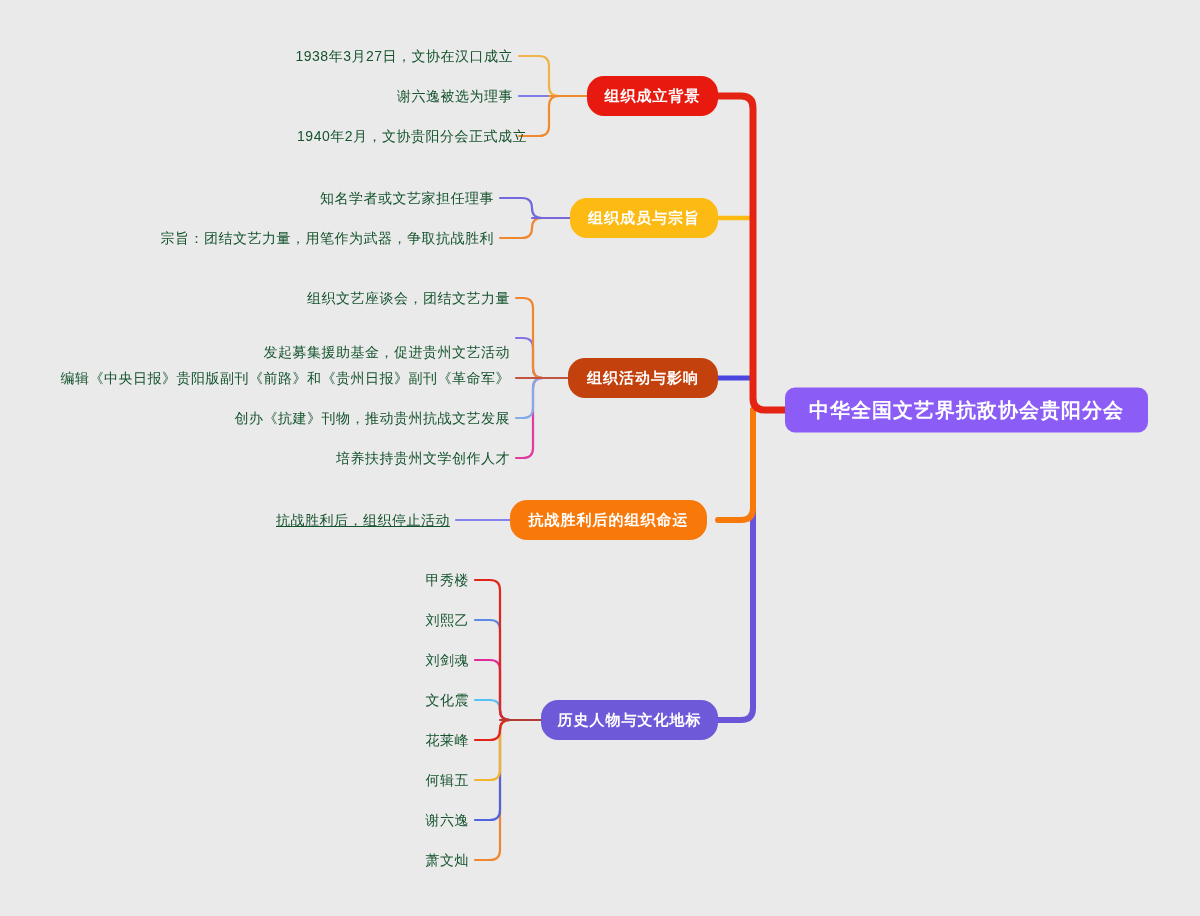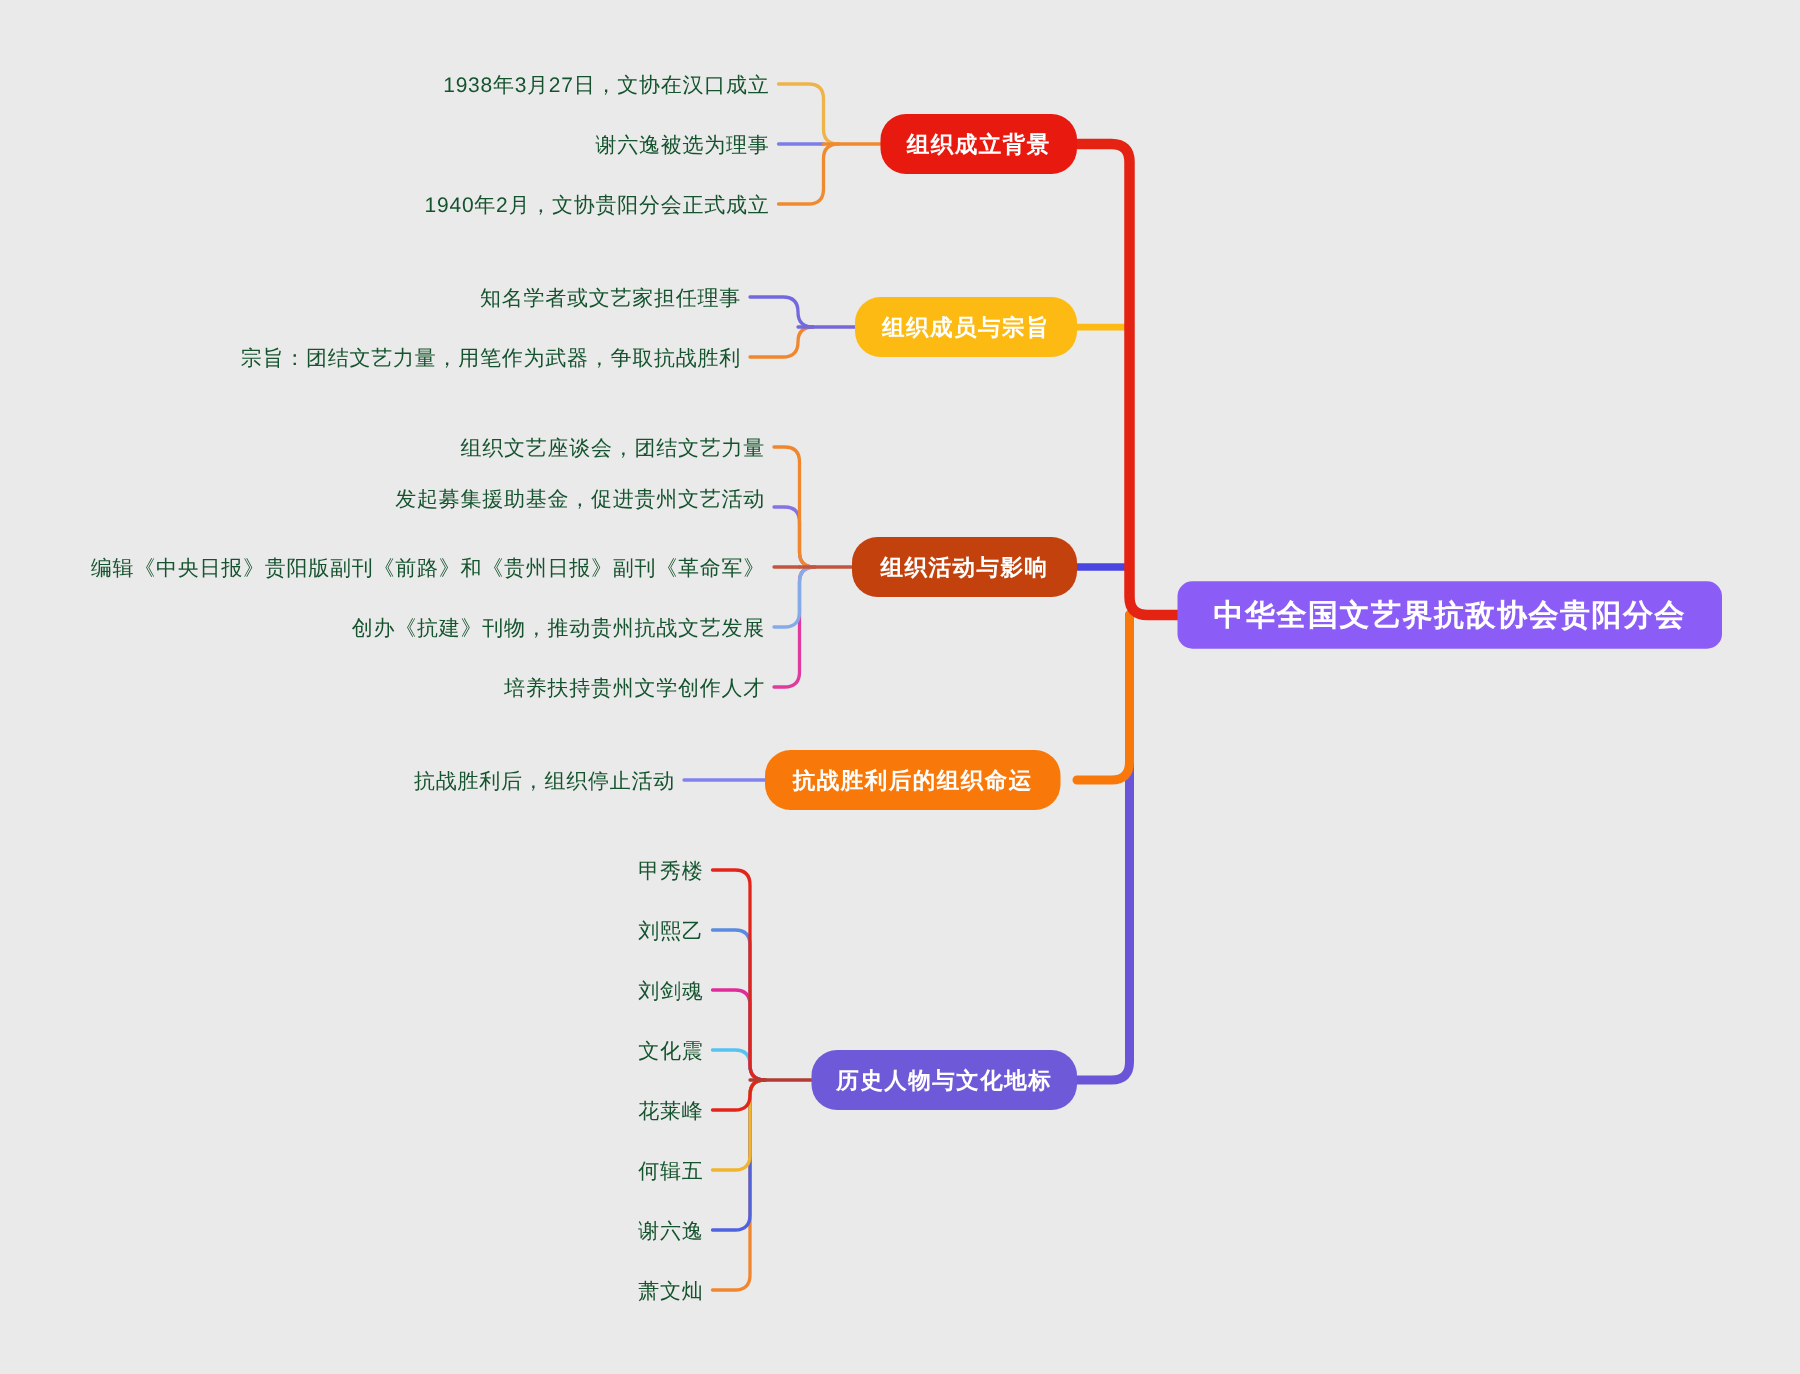--- a/index.html
+++ b/index.html
@@ -64,29 +64,29 @@
 
   <div class="node branch-node" style="left: 587px; top: 96px; width: 131px; background: rgb(232, 25, 15);">组织成立背景</div>
   <div class="node branch-node" style="left: 570px; top: 218px; width: 148px; background: rgb(252, 186, 18);">组织成员与宗旨</div>
   <div class="node branch-node" style="left: 568px; top: 378px; width: 150px; background: #c2410c;">组织活动与影响</div>
   <div class="node branch-node" style="left: 510px; top: 520px; width: 197px; background: rgb(248, 121, 10);">抗战胜利后的组织命运</div>
   <div class="node branch-node" style="left: 541px; top: 720px; width: 177px; background: rgb(110, 90, 216);">历史人物与文化地标</div>
 
   <div id="leaves">
       <div class="leaf" style="right: 687px; top: 56px;">1938年3月27日，文协在汉口成立</div>
       <div class="leaf" style="right: 687px; top: 96px;">谢六逸被选为理事</div>
-      <div class="leaf" style="right: 687px; top: 136px;">1940年2月，文协贵阳分会正式成立</div>
+      <div class="leaf" style="right: 673px; top: 136px;">1940年2月，文协贵阳分会正式成立</div>
       <div class="leaf" style="right: 706px; top: 198px;">知名学者或文艺家担任理事</div>
       <div class="leaf" style="right: 706px; top: 238px;">宗旨：团结文艺力量，用笔作为武器，争取抗战胜利</div>
       <div class="leaf" style="right: 690px; top: 298px;">组织文艺座谈会，团结文艺力量</div>
-      <div class="leaf" style="right: 690px; top: 332px;">发起募集援助基金，促进贵州文艺活动</div>
+      <div class="leaf" style="right: 690px; top: 352px;">发起募集援助基金，促进贵州文艺活动</div>
       <div class="leaf" style="right: 690px; top: 378px;">编辑《中央日报》贵阳版副刊《前路》和《贵州日报》副刊《革命军》</div>
       <div class="leaf" style="right: 690px; top: 418px;">创办《抗建》刊物，推动贵州抗战文艺发展</div>
       <div class="leaf" style="right: 690px; top: 458px;">培养扶持贵州文学创作人才</div>
-      <div class="leaf" style="right: 750px; top: 520px;">抗战胜利后，组织停止活动</div>
+      <div class="leaf" style="right: 750px; top: 520px; text-decoration: underline;">抗战胜利后，组织停止活动</div>
       <div class="leaf" style="right: 731px; top: 580px;">甲秀楼</div>
       <div class="leaf" style="right: 731px; top: 620px;">刘熙乙</div>
       <div class="leaf" style="right: 731px; top: 660px; margin-left: 17px;">刘剑魂</div>
       <div class="leaf" style="right: 731px; top: 700px;">文化震</div>
       <div class="leaf" style="right: 731px; top: 740px;">花莱峰</div>
       <div class="leaf" style="right: 731px; top: 780px;">何辑五</div>
       <div class="leaf" style="right: 731px; top: 820px;">谢六逸</div>
       <div class="leaf" style="right: 731px; top: 860px;">萧文灿</div>
     </div>
 </div>

